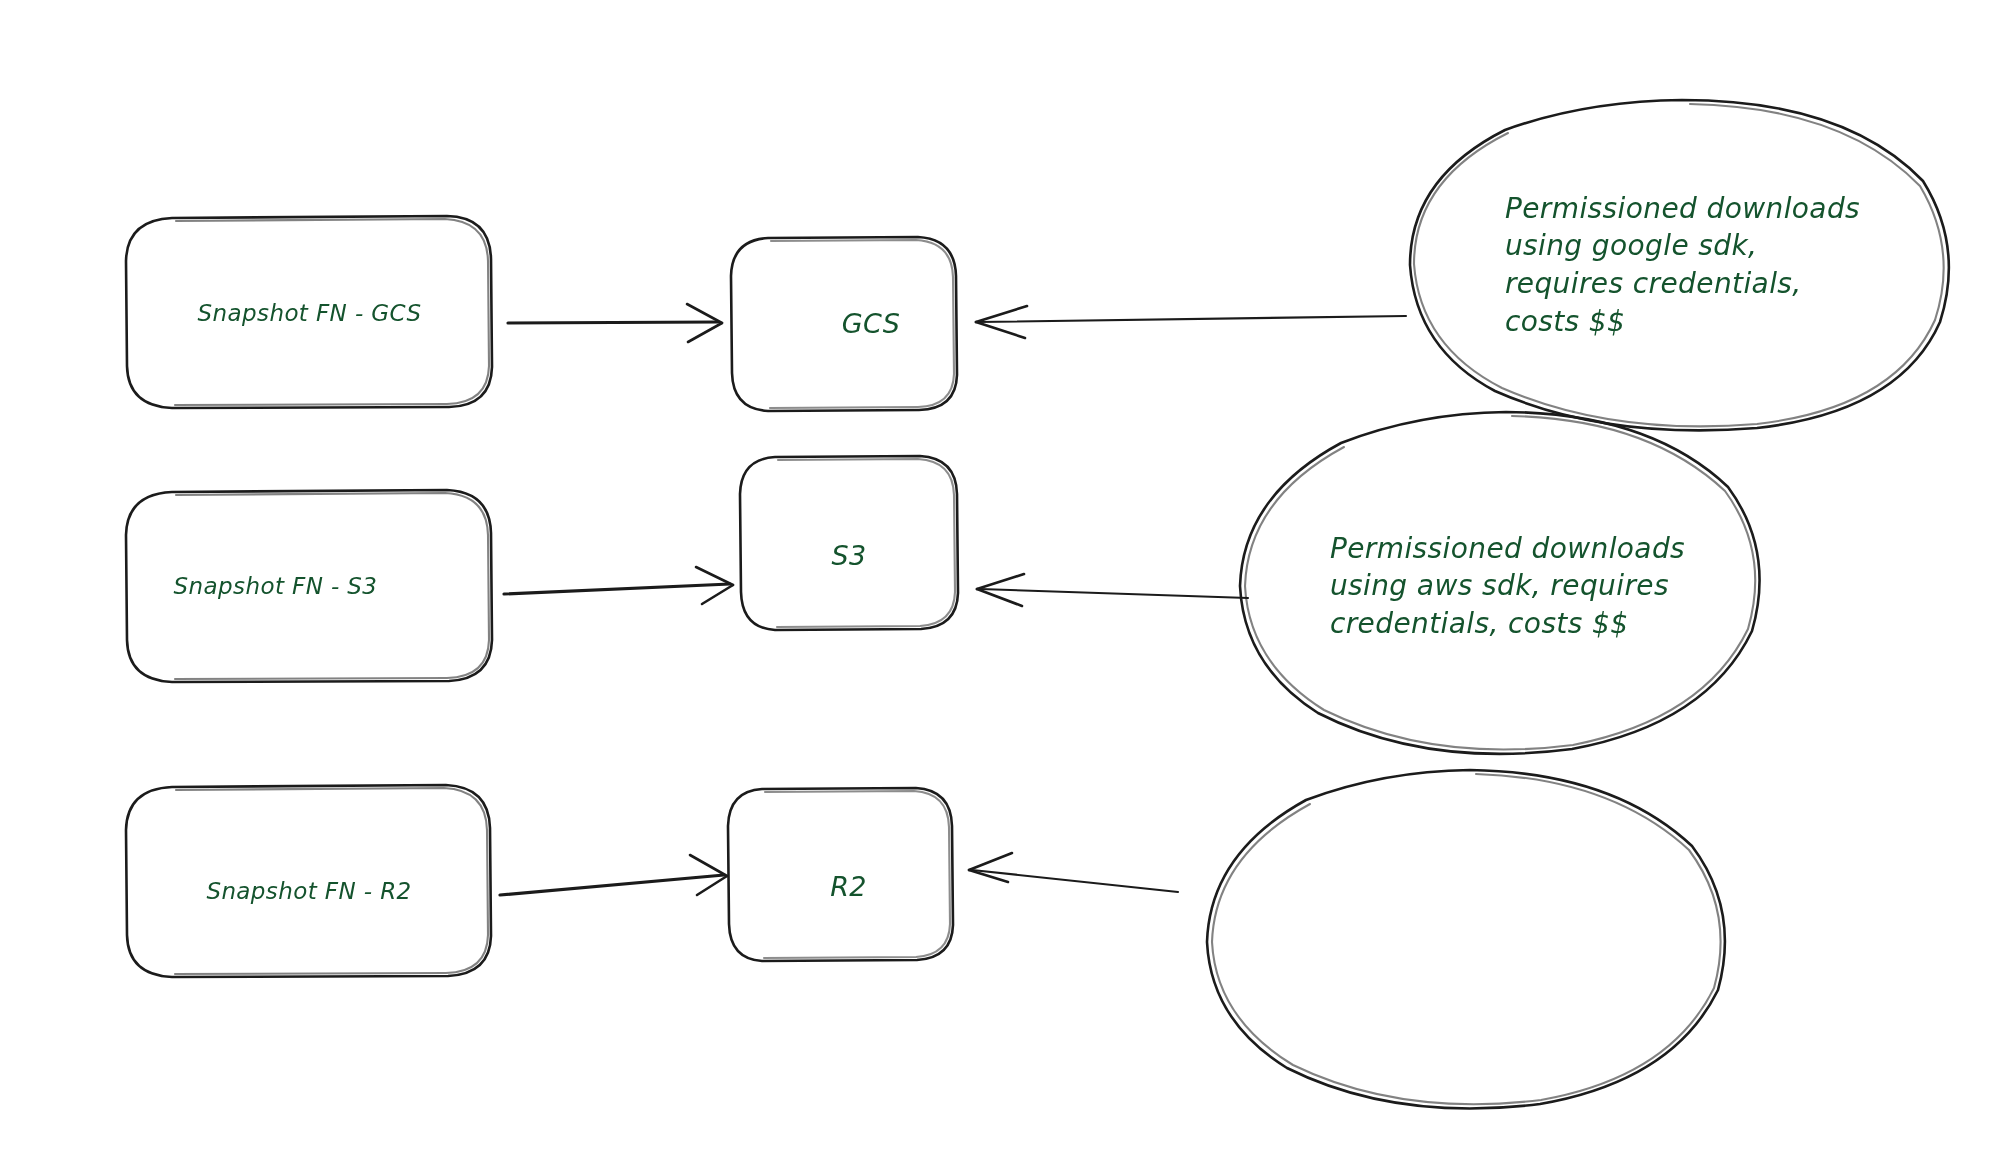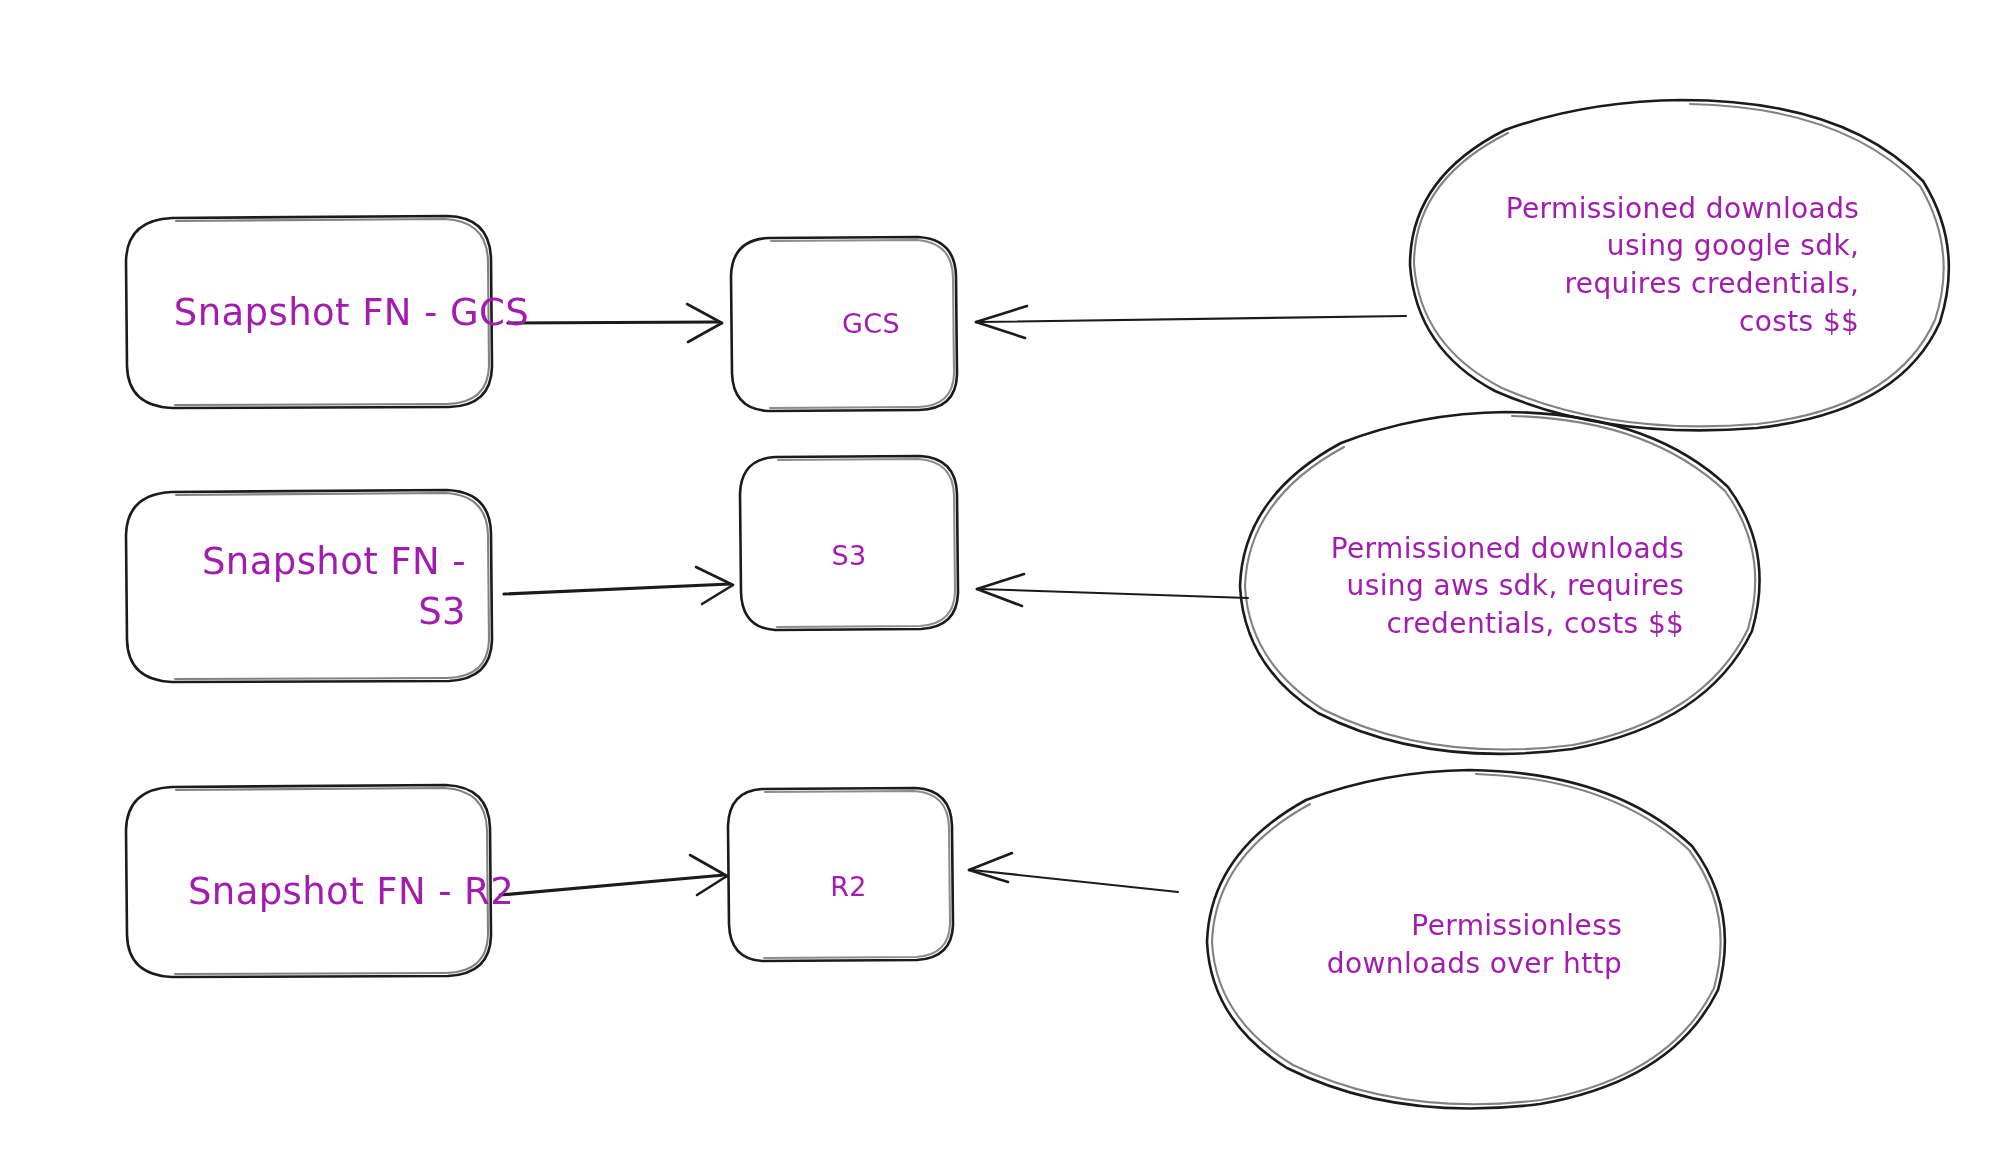--- a/index.html
+++ b/index.html
@@ -25,31 +25,31 @@
     top: 0;
     left: 0;
     width: 2000px;
     height: 1174px;
   }
   .node-label {
     position: absolute;
     display: flex;
     align-items: center;
     justify-content: center;
-    text-align: right;
-    color: #a21caf;
+    text-align: left;
+    color: #14532d;
     font-family: "DejaVu Sans", sans-serif;
     letter-spacing: 0.4px;
     line-height: 1.34;
     pointer-events: none;
     white-space: pre-line;
+    font-style: italic;
   }
   .label-box {
-    font-size: 37px;
-    padding-left: 42px;
+    font-size: 23px;
   }
   .label-store {
     font-size: 27px;
   }
   .label-note {
     font-size: 28px;
   }
   .hand {
     fill: none;
     stroke: #1b1b1b;
@@ -151,16 +151,14 @@
   <div class="node-label label-store" style="left:740px; top:456px; width:218px; height:200px;">S3</div>
 
   <div class="node-label label-note" style="left:1240px; top:412px; width:535px; height:348px;">Permissioned downloads
 using aws sdk, requires
 credentials, costs $$</div>
 
   <div class="node-label label-box" style="left:127px; top:786px; width:364px; height:191px;margin-top:10px;">Snapshot FN - R2</div>
 
   <div class="node-label label-store" style="left:736px; top:788px; width:225px; height:199px;">R2</div>
 
-  <div class="node-label label-note" style="left:1207px; top:770px; width:535px; height:350px;">Permissionless
-downloads over http</div>
 
 </div>
 
 </body></html>

